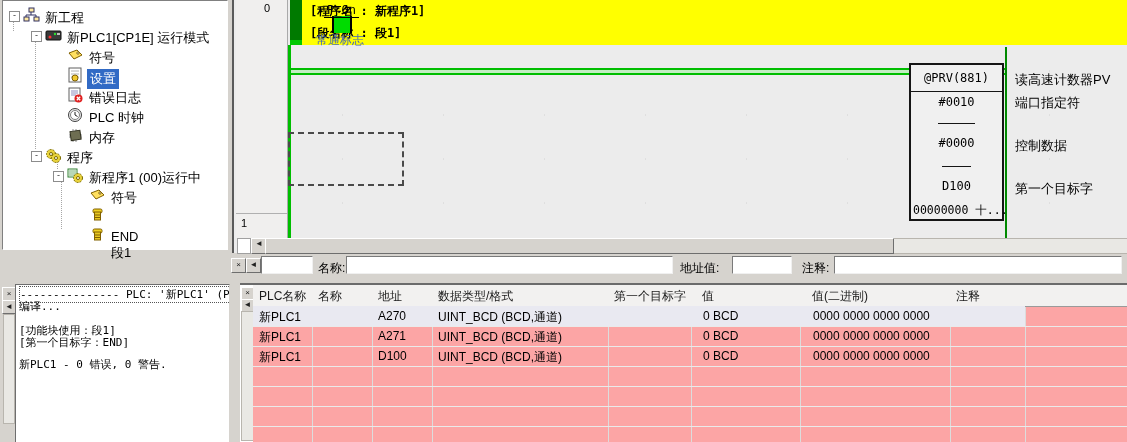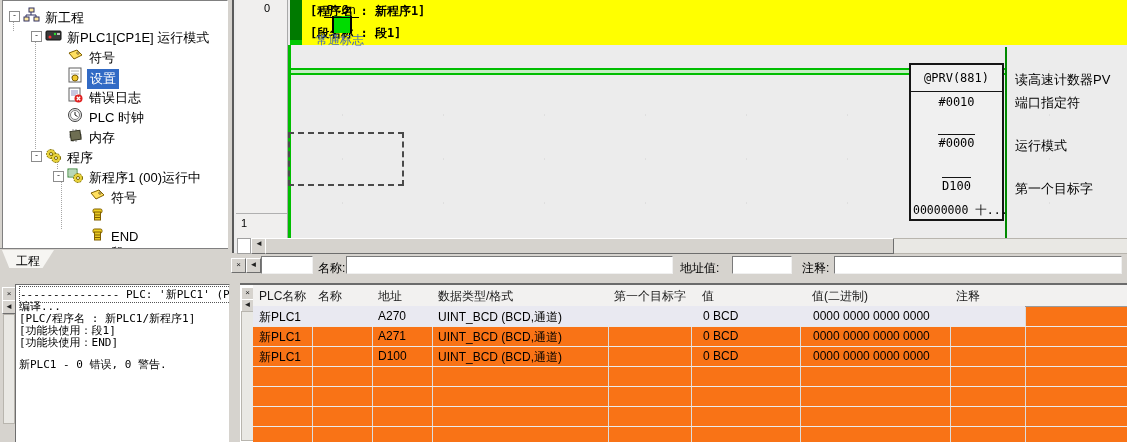--- a/index.html
+++ b/index.html
@@ -43,21 +43,21 @@
   .banner-line{position:absolute;left:20px;font-size:12px;font-weight:bold;}
   #left-rail{position:absolute;left:0px;top:45px;width:3px;height:193px;background:#00BE00;}
   #right-rail{position:absolute;left:717px;top:47px;width:2px;height:191px;background:#008A00;}
   .powerline{position:absolute;height:7px;background:linear-gradient(#00BE00 0 2px,#C3EEC3 2px 5px,#00BE00 5px 7px);}
   #contact-label{position:absolute;left:36px;top:3px;font-size:12px;border-bottom:1px solid #000;padding:0 3px;text-align:right;}
   #contact-box{position:absolute;left:46px;top:16px;width:16px;height:17px;background:#00DC00;}
   .contact-leg{position:absolute;top:16px;width:2px;height:17px;background:#000;}
   #contact-comment{position:absolute;left:28px;top:32px;font-size:12px;color:#4466BB;}
   #instr-block{position:absolute;left:621px;top:63px;width:91px;height:154px;background:#F0F0F0;border:2px solid #151515;}
   .op{position:absolute;width:100%;text-align:center;font-size:12px;}
-  .opline{border-top:1px solid #151515;padding-top:1px;}
+  .opline{border-top:1px solid #151515;padding-top:12px;}
   #instr-sep{position:absolute;left:0;top:26px;width:100%;border-top:1px solid #151515;}
   .opdesc{position:absolute;left:727px;font-size:13px;white-space:nowrap;}
   #cursor-rect{position:absolute;left:0;top:132px;width:112px;height:50px;border:2px dashed #4A4A4A;}
   .rungnum{position:absolute;font-size:11px;}
   #rung-sep{position:absolute;left:2px;top:213px;width:51px;border-top:1px solid #B0B0B0;}
   #hscroll{position:absolute;left:2px;top:238px;width:893px;height:15px;}
   #hscroll-corner{position:absolute;left:1px;top:0;width:12px;height:14px;background:#FFF;border:1px solid #A0A0A0;}
   #hscroll-left{position:absolute;left:15px;top:0;width:14px;height:14px;}
   #hscroll-track{position:absolute;left:15px;top:0;width:878px;height:14px;background:#E9E8E4;}
   #hscroll-thumb{position:absolute;left:14px;top:0;width:627px;height:14px;}
@@ -71,21 +71,21 @@
   
   #output-pane{left:0;top:283px;width:229px;height:159px;}
   #output-box{position:absolute;left:15px;top:1px;width:213px;height:157px;background:#FFF;
               border:1px solid;border-color:#6E6E6E #D6D3CE #D6D3CE #6E6E6E;overflow:hidden;}
   .outline{position:absolute;left:3px;white-space:nowrap;font-size:11px;
            font-family:"DejaVu Sans Mono","Liberation Mono",monospace;}
   .focusline{border:1px dotted #555;}
 
   
   #watch-pane{left:240px;top:283px;width:887px;height:159px;border-top:2px solid #6B6B6B;background:#FFF;}
-  #watch-table{position:absolute;left:13px;top:0;width:874px;height:157px;background:#f97316;}
+  #watch-table{position:absolute;left:13px;top:0;width:874px;height:157px;background:#fca5a5;}
   #watch-header{position:absolute;left:0;top:0;width:874px;height:21px;background:#F2F1F0;border-bottom:1px solid #9A9A9A;}
   .hcell{position:absolute;top:3px;font-size:12px;color:#1A1A1A;white-space:nowrap;}
   .vline{position:absolute;top:0;height:157px;width:1px;background:#DCDCDC;}
   .hline{position:absolute;left:0;width:874px;height:1px;background:#EAEAEA;}
   .wrow{position:absolute;left:0;width:874px;height:20px;}
   .wcell{position:absolute;top:3px;font-size:12px;white-space:nowrap;}
   #wrow-0 .rowbg{position:absolute;left:0;top:0;width:772px;height:20px;background:#E9E9F1;}
   .vstack{position:absolute;width:11px;}
 </style>
 </head>
@@ -236,25 +236,20 @@
         <svg width="17" height="17">
             <rect x="4" y="2" width="9" height="4" rx="1.5" fill="#F0D020" stroke="#806000"></rect>
             <rect x="5.5" y="5" width="6" height="8" fill="#E8C820" stroke="#806000"></rect>
             <path d="M5.5 8h6M5.5 10.5h6" stroke="#806000"></path>
           </svg>
       </span>
       <span class="tlabel" style="left:108px;">END</span>
     </div>
   </div>
 
-  <div class="abs" id="tree-tabbar">
-    <div id="tree-tab">
-      <span>工程</span>
-    </div>
-  </div>
 
   <div class="abs" id="ladder">
     <div id="rung-margin">
       <span class="rungnum" style="left:28px;top:2px;">0</span>
       <span class="rungnum" style="left:5px;top:217px;">1</span>
     </div>
     <div id="rung-sep"></div>
 
     <div id="ladder-canvas">
       <div id="grid-dots"></div>
@@ -283,21 +278,21 @@
         <span class="op mono" style="top:6px;">@PRV(881)</span>
         <div id="instr-sep"></div>
         <span class="op mono" style="top:30px;">#0010</span>
         <span class="op" style="top:71px;"><span class="opline mono">#0000</span></span>
         <span class="op" style="top:114px;"><span class="opline mono">D100</span></span>
         <span class="mono" style="position:absolute;left:2px;top:138px;font-size:11.5px;white-space:nowrap;">00000000 十...</span>
       </div>
 
       <span class="opdesc" style="top:71px;">读高速计数器PV</span>
       <span class="opdesc" style="top:94px;">端口指定符</span>
-      <span class="opdesc" style="top:137px;">运行模式</span>
+      <span class="opdesc" style="top:137px;">控制数据</span>
       <span class="opdesc" style="top:180px;">第一个目标字</span>
     </div>
 
     <div id="hscroll">
       <div id="hscroll-track" class="track"></div>
       <div id="hscroll-corner"></div>
       <div id="hscroll-left" class="raised smallbtn">◄</div>
       <div id="hscroll-thumb" class="raised" style="left:29px;"></div>
     </div>
   </div>
@@ -314,23 +309,22 @@
     <input class="nb-input" style="left: 605px; width: 288px;">
   </div>
 
   <div class="abs" id="output-pane">
     <div class="abs raised smallbtn" style="left:2px;top:4px;width:12px;height:12px;line-height:11px;">×</div>
     <div class="abs raised smallbtn" style="left:2px;top:17px;width:12px;height:12px;line-height:11px;">◄</div>
     <div class="abs track" style="left:3px;top:31px;width:10px;height:108px;"></div>
     <div id="output-box">
       <span class="outline focusline" style="top:1px;">--------------- PLC: '新PLC1' (PL</span>
       <span class="outline" style="top:14px;">编译...</span>
-      <span class="outline" style="top:26px;">[PLC/程序名 : 新PLC1/新程序1]</span>
       <span class="outline" style="top:38px;">[功能块使用：段1]</span>
-      <span class="outline" style="top:50px;">[功能块使用：END]</span>
+      <span class="outline" style="top:50px;">[第一个目标字：END]</span>
       <span class="outline" style="top:72px;">新PLC1 - 0 错误, 0 警告.</span>
     </div>
   </div>
 
   <div class="abs" id="watch-pane">
     <div class="abs raised smallbtn" style="left:1px;top:2px;width:11px;height:11px;line-height:10px;">×</div>
     <div class="abs raised smallbtn" style="left:1px;top:14px;width:11px;height:11px;line-height:10px;">◄</div>
     <div class="abs track vstack" style="left:1px;top:26px;height:128px;"></div>
 
     <div id="watch-table">

